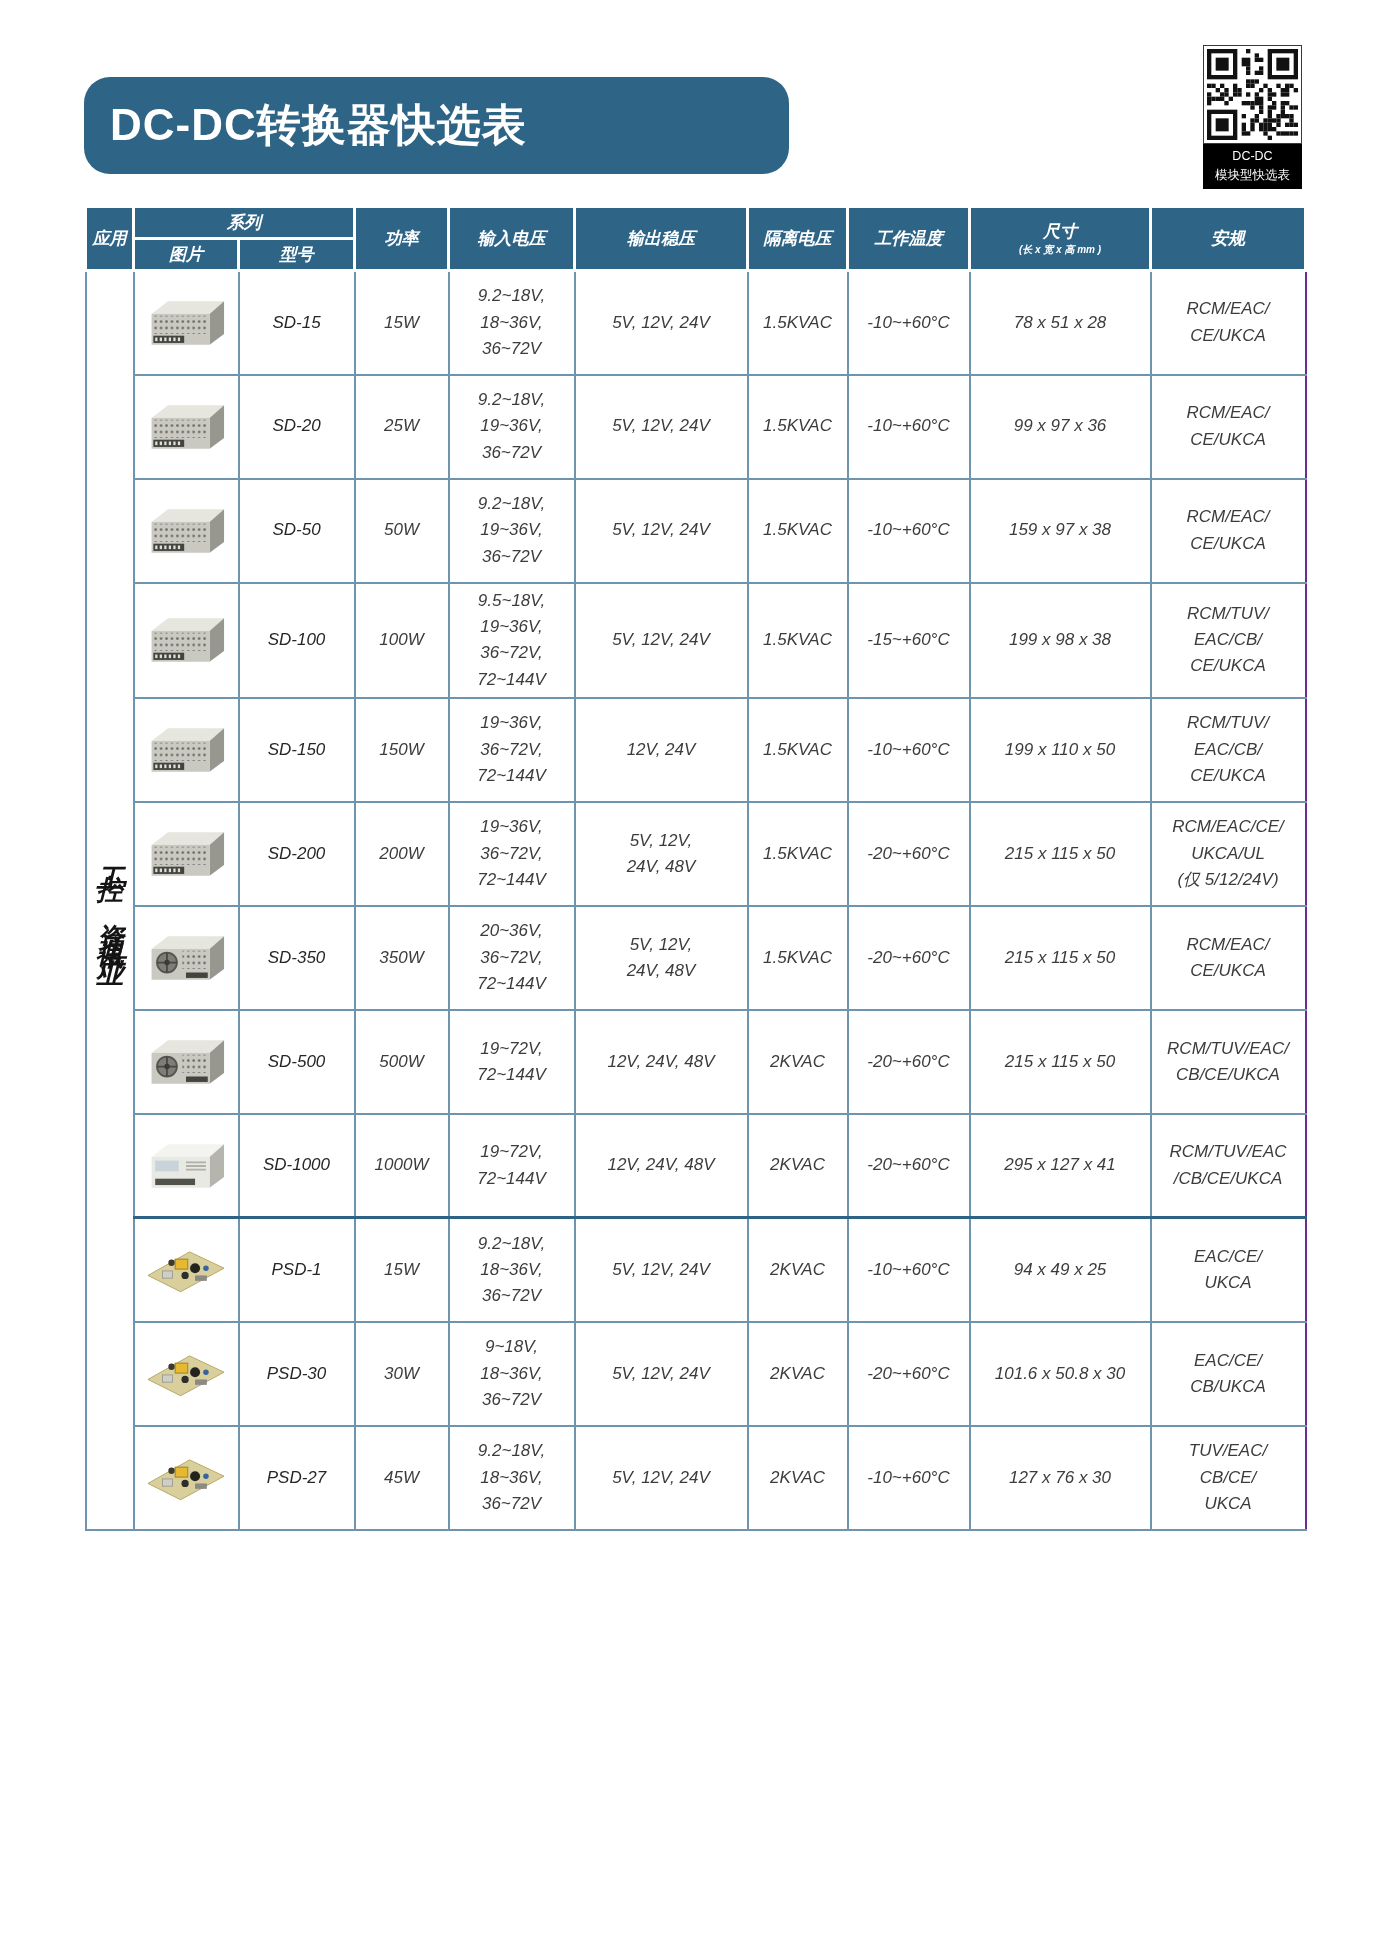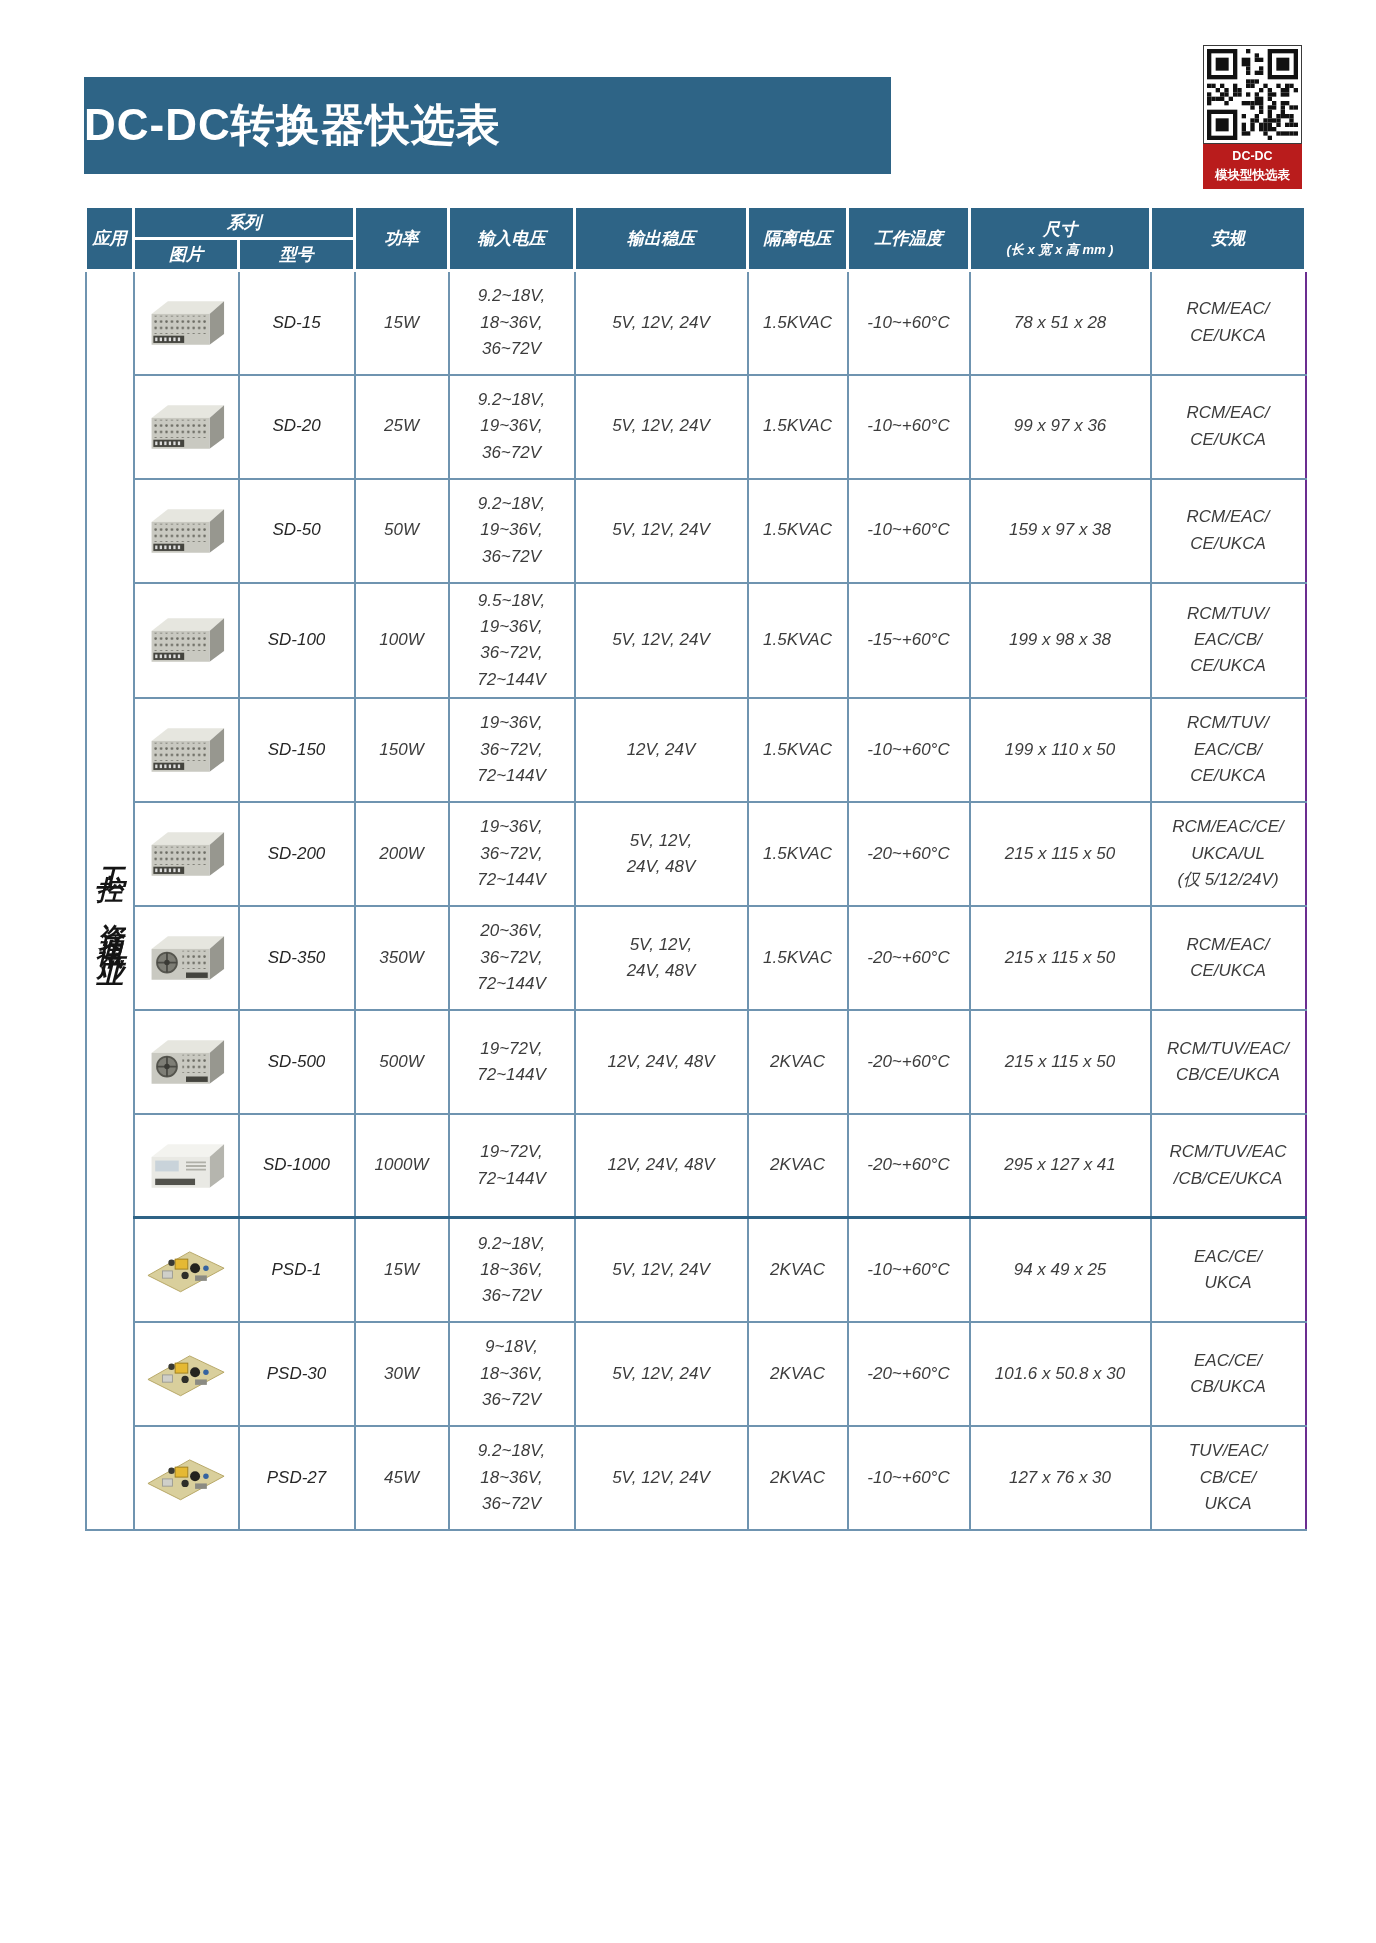--- a/index.html
+++ b/index.html
@@ -6,41 +6,41 @@
   body{
     width:1376px;height:1943px;
     font-family:"Liberation Sans","DejaVu Sans",sans-serif;
     color:#3c3c3c;
   }
   .page{position:relative;width:1220px;margin-left:84px;}
 
   
   .header-area{position:relative;height:205px;}
   .title-banner{
-    position:absolute;left:0;top:77px;width:807px;height:97px;
-    background:#2e6486;display:flex;align-items:center;box-sizing:border-box;
+    position:absolute;left:0;top:77px;width:705px;height:97px;
+    background:#2e6486;display:flex;align-items:center;padding-left:26px;box-sizing:border-box;border-radius:26px;
   }
   .title-banner h1{
     margin:0;color:#fff;font-size:44px;font-weight:bold;letter-spacing:1px;white-space:nowrap;
   }
   .qr-block{position:absolute;right:2px;top:45px;width:99px;}
   .qr-frame{background:#fff;border:1px solid #3a3a3a;padding:3px;box-sizing:border-box;}
   .qr-frame svg{display:block;width:91px;height:91px;}
   .qr-caption{
-    background:#b91c1c;color:#fff;text-align:center;font-weight:bold;
+    background:#000000;color:#fff;text-align:center;font-weight:normal;
     font-size:12.5px;line-height:1.5;padding:3px 0 4px;
   }
 
   
   table{border-collapse:collapse;table-layout:fixed;width:1220px;font-style:italic;}
   th{
     background:#2e6486;color:#fff;font-size:17px;font-weight:bold;
     border:3px solid #fff;padding:3px 2px;text-align:center;vertical-align:middle;
   }
-  th .sub{display:block;font-size:13px;font-weight:bold;}
+  th .sub{display:block;font-size:10px;font-weight:bold;}
   tbody td{
     border:2px solid #6f94b0;font-size:17px;text-align:center;vertical-align:middle;
     padding:4px 3px;line-height:1.55;white-space:pre-line;background:#fff;
   }
   tbody tr{height:104px;}
   tbody tr.group-sep td{border-top:3px solid #2e6386;}
   tbody td:last-child{border-right:2.5px solid #6b2d90;}
   td.app-cell{font-weight:bold;color:#141414;border-left:2px solid #6f94b0;}
   .vtext{
     writing-mode:vertical-lr;text-orientation:upright;

